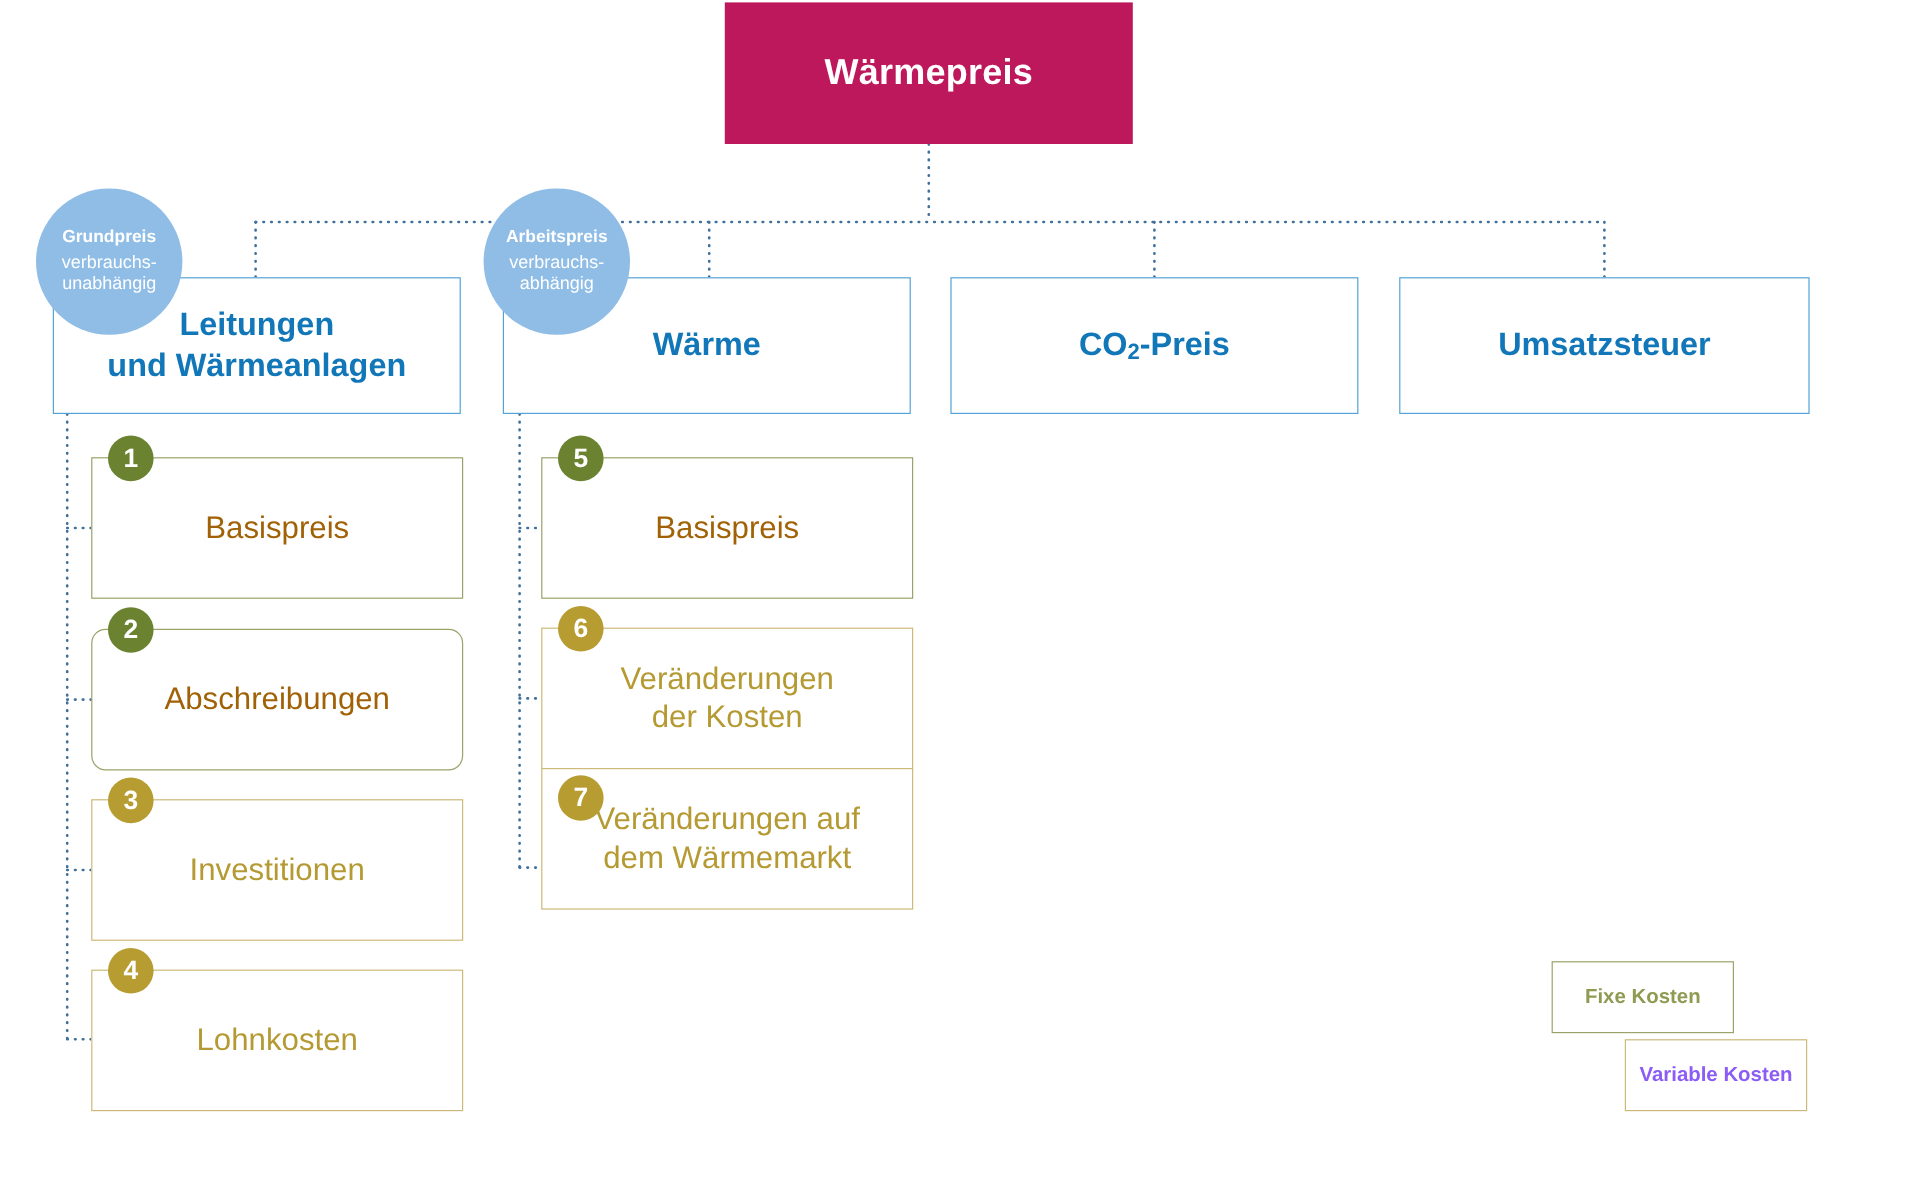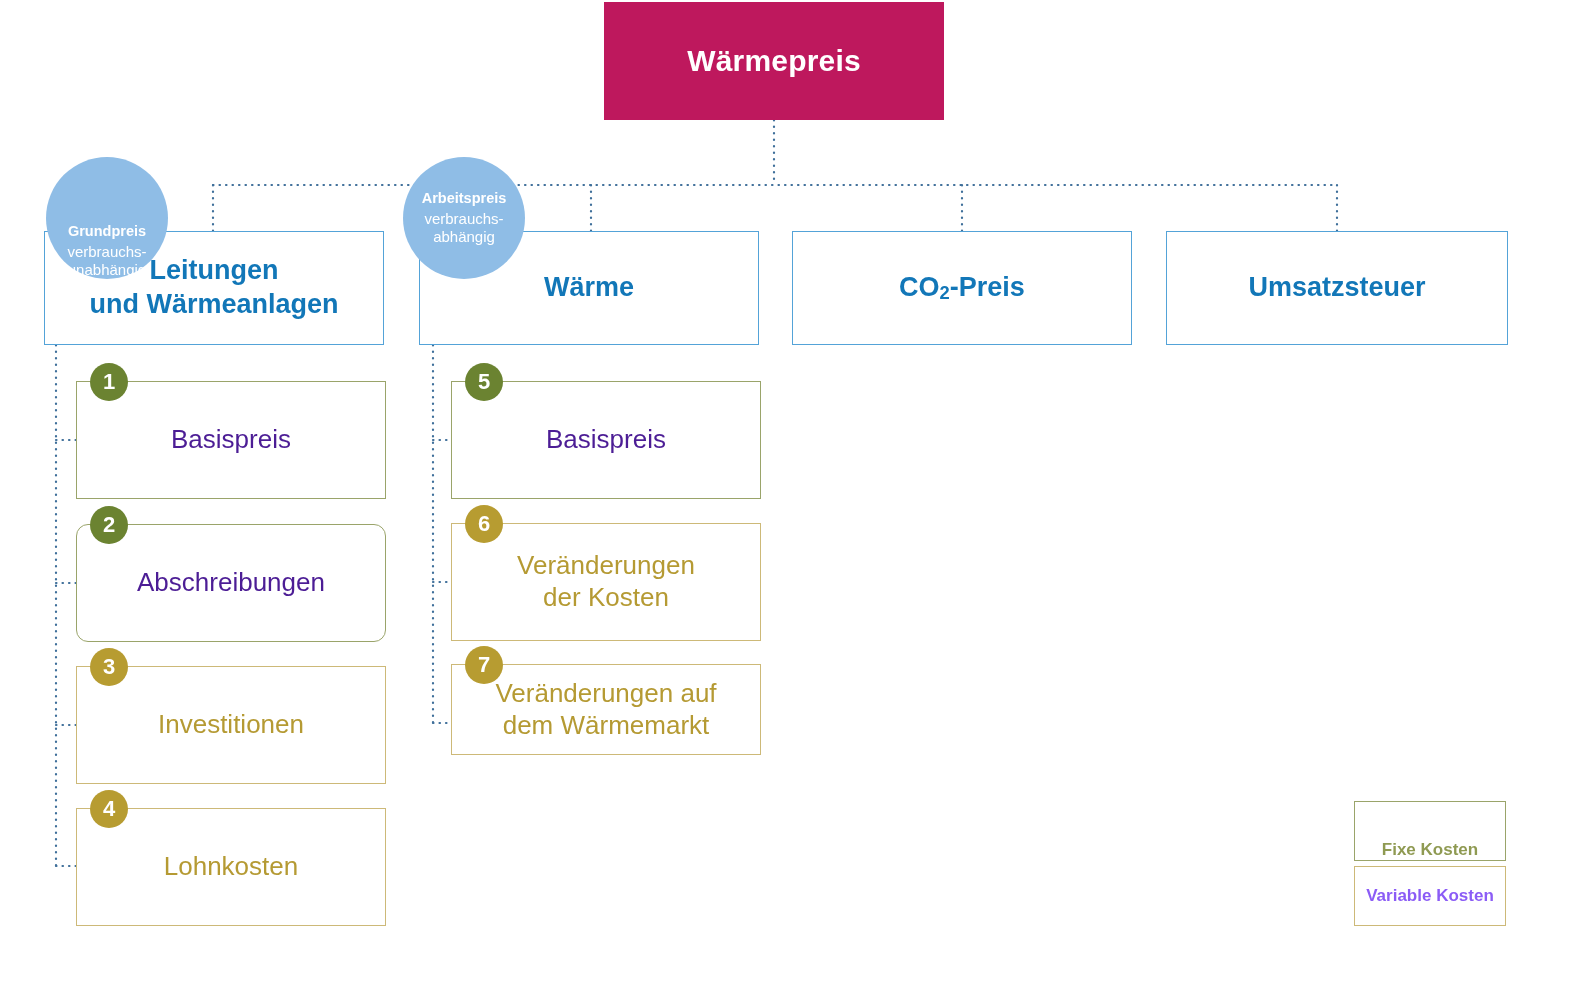--- a/index.html
+++ b/index.html
@@ -113,21 +113,21 @@
     justify-content: center;
     text-align: center;
     z-index: 2;
   }
   .leaf-box.var {
     border-color: #cdb978;
   }
   .leaf-box .leaf-label {
     font-size: 26px;
     line-height: 1.22;
-    color: #4c1d95;
+    color: #a16207;
     white-space: pre-line;
   }
   .leaf-box.var .leaf-label {
     color: #b59a33;
   }
 
   
   .num-badge {
     position: absolute;
     width: 38px;
@@ -212,21 +212,21 @@
   </div>
 
   <div class="l2-box" style="left:792px; top:231px; width:340px; height:114px;">
     <span class="l2-label">CO<sub>2</sub>-Preis</span>
   </div>
 
   <div class="l2-box" style="left:1166px; top:231px; width:342px; height:114px;">
     <span class="l2-label">Umsatzsteuer</span>
   </div>
 
-  <div class="circle-tag" style="left:46px; top:157px;justify-content:flex-end;">
+  <div class="circle-tag" style="left:30px; top:157px;">
     <span class="ct-title">Grundpreis</span>
     <span class="ct-sub">verbrauchs-
 unabhängig</span>
   </div>
 
   <div class="circle-tag" style="left:403px; top:157px;">
     <span class="ct-title">Arbeitspreis</span>
     <span class="ct-sub">verbrauchs-
 abhängig</span>
   </div>
@@ -267,29 +267,29 @@
   </div>
 
   <div class="leaf-box var" style="left:451px; top:523px; width:310px; height:118px;">
     <span class="leaf-label">Veränderungen
 der Kosten</span>
   </div>
   <div class="num-badge var" style="left:465px; top:505px;">
     <span>6</span>
   </div>
 
-  <div class="leaf-box var" style="left:451px; top:664px; width:310px; height:91px;">
+  <div class="leaf-box var" style="left:451px; top:640px; width:310px; height:118px;">
     <span class="leaf-label">Veränderungen auf
 dem Wärmemarkt</span>
   </div>
   <div class="num-badge var" style="left:465px; top:646px;">
     <span>7</span>
   </div>
 
-  <div class="legend-box" style="left:1354px; top:801px; width:152px; height:60px;align-items:flex-end;">
+  <div class="legend-box" style="left:1293px; top:801px; width:152px; height:60px;">
     <span class="legend-label">Fixe Kosten</span>
   </div>
 
   <div class="legend-box var" style="left:1354px; top:866px; width:152px; height:60px;">
     <span class="legend-label">Variable Kosten</span>
   </div>
 
 </div>
 
 </body></html>

